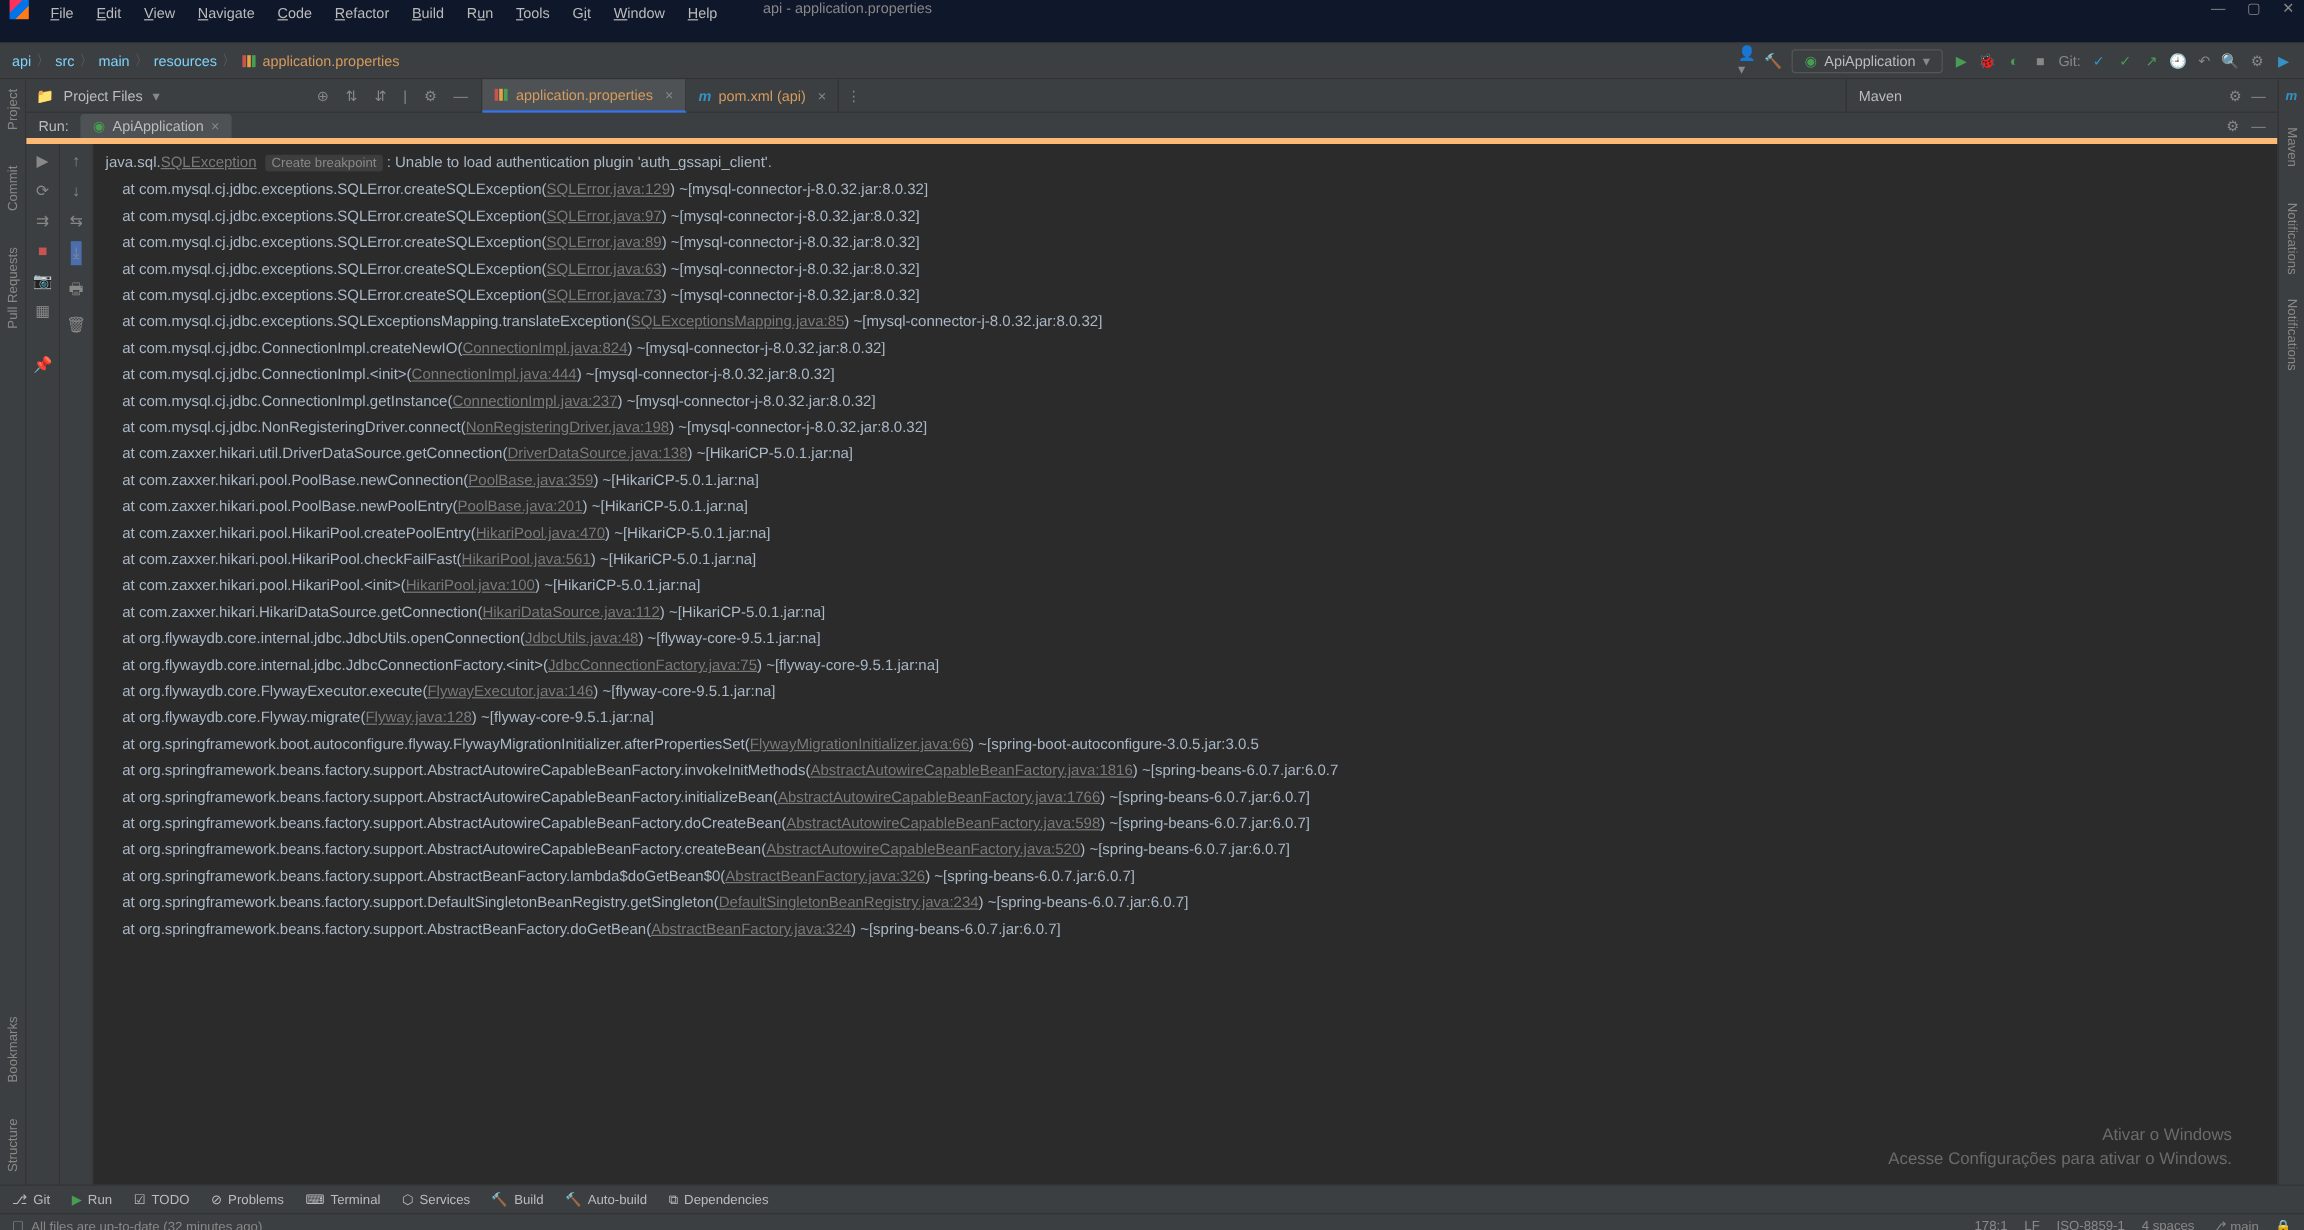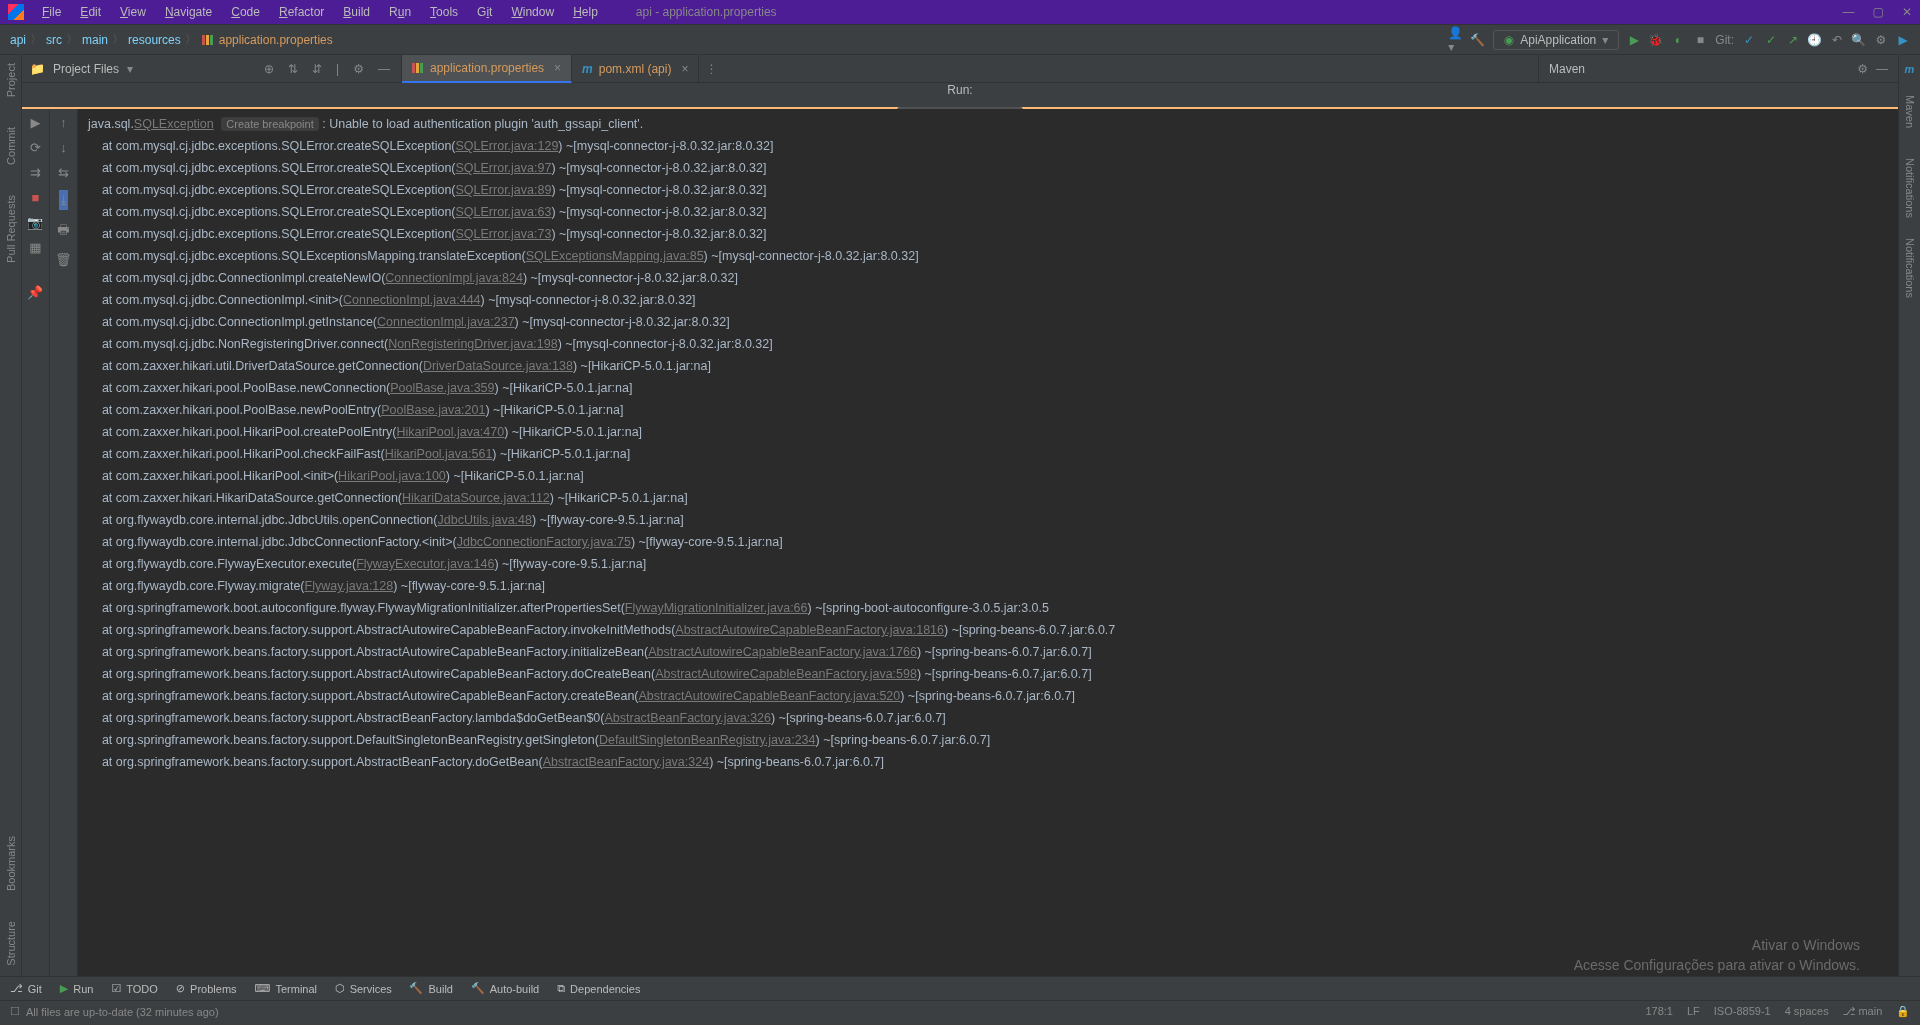--- a/index.html
+++ b/index.html
@@ -1,17 +1,17 @@
 <!DOCTYPE html>
 <html><head>
 <meta charset="utf-8">
 <style>
 * { margin:0; padding:0; box-sizing:border-box; font-family:"Segoe UI",Arial,sans-serif; }
 body { background:#3c3f41; color:#bbb; font-size:12px; overflow:hidden; width:1920px; height:1025px; }
-.titlebar { height:25px; background:#4c1d95; display:flex; align-items:center; padding:0 8px; border-bottom:1px solid #323232; }
+.titlebar { height:36px; background:#0f172a; display:flex; padding:0 8px; border-bottom:1px solid #323232; }
 .titlebar .logo { width:16px; height:16px; background:linear-gradient(135deg,#fe315d 0%,#fe315d 33%,#0074e8 33%,#0074e8 66%,#fd7b1a 66%); margin-right:10px; }
 .menu { display:flex; gap:3px; }
 .menu span { padding:4px 8px; cursor:pointer; color:#bbb; }
 .menu span u { text-decoration:underline; }
 .title-text { margin-left:30px; color:#888; }
 .win-controls { margin-left:auto; display:flex; gap:18px; color:#888; }
 .win-controls span { cursor:pointer; }
 
 .toolbar { height:30px; background:#3c3f41; display:flex; align-items:center; padding:0 10px; border-bottom:1px solid #323232; }
 .breadcrumb { display:flex; align-items:center; gap:4px; }
@@ -37,21 +37,21 @@
 .proj-tool { width:380px; display:flex; align-items:center; padding:0 8px; border-right:1px solid #323232; gap:8px; }
 .proj-tool .spacer { flex:1; }
 .proj-tool .icn { color:#888; cursor:pointer; padding:0 3px; }
 .editor-tabs { display:flex; align-items:center; }
 .etab { padding:0 10px; height:28px; display:flex; align-items:center; gap:6px; border-right:1px solid #323232; cursor:pointer; }
 .etab.active { background:#4e5254; border-bottom:2px solid #3574f0; }
 .etab .close { color:#888; margin-left:4px; }
 .maven-panel { margin-left:auto; width:360px; border-left:1px solid #323232; display:flex; align-items:center; padding:0 10px; gap:8px; }
 .maven-panel .spacer { flex:1; }
 
-.run-header { height:26px; display:flex; align-items:center; padding:0 10px; gap:10px; background:#3c3f41; border-bottom:2px solid #fdba74;flex-direction:column; }
+.run-header { height:26px; display:flex; align-items:center; padding:0 10px; gap:10px; background:#3c3f41; border-bottom:5px solid #fdba74; }
 .run-tab { background:#4e5254; padding:3px 10px; border-radius:3px 3px 0 0; display:flex; align-items:center; gap:6px; }
 .run-tools { margin-left:auto; display:flex; gap:10px; color:#888; }
 
 .console-wrap { flex:1; display:flex; overflow:hidden; }
 .console-gutter { width:28px; background:#3c3f41; border-right:1px solid #323232; display:flex; flex-direction:column; align-items:center; padding-top:6px; gap:10px; }
 .console-gutter span { color:#888; cursor:pointer; font-size:13px; }
 .console-gutter2 { width:28px; background:#3c3f41; border-right:1px solid #323232; display:flex; flex-direction:column; align-items:center; padding-top:6px; gap:10px; }
 .console-gutter2 span { color:#888; cursor:pointer; font-size:13px; }
 .console { flex:1; background:#2b2b2b; font-family:"JetBrains Mono","Consolas",monospace; font-size:12.5px; line-height:21px; padding:4px 10px; overflow:auto; white-space:pre; color:#a9b7c6; }
 .console .kw { color:#a9b7c6; }

